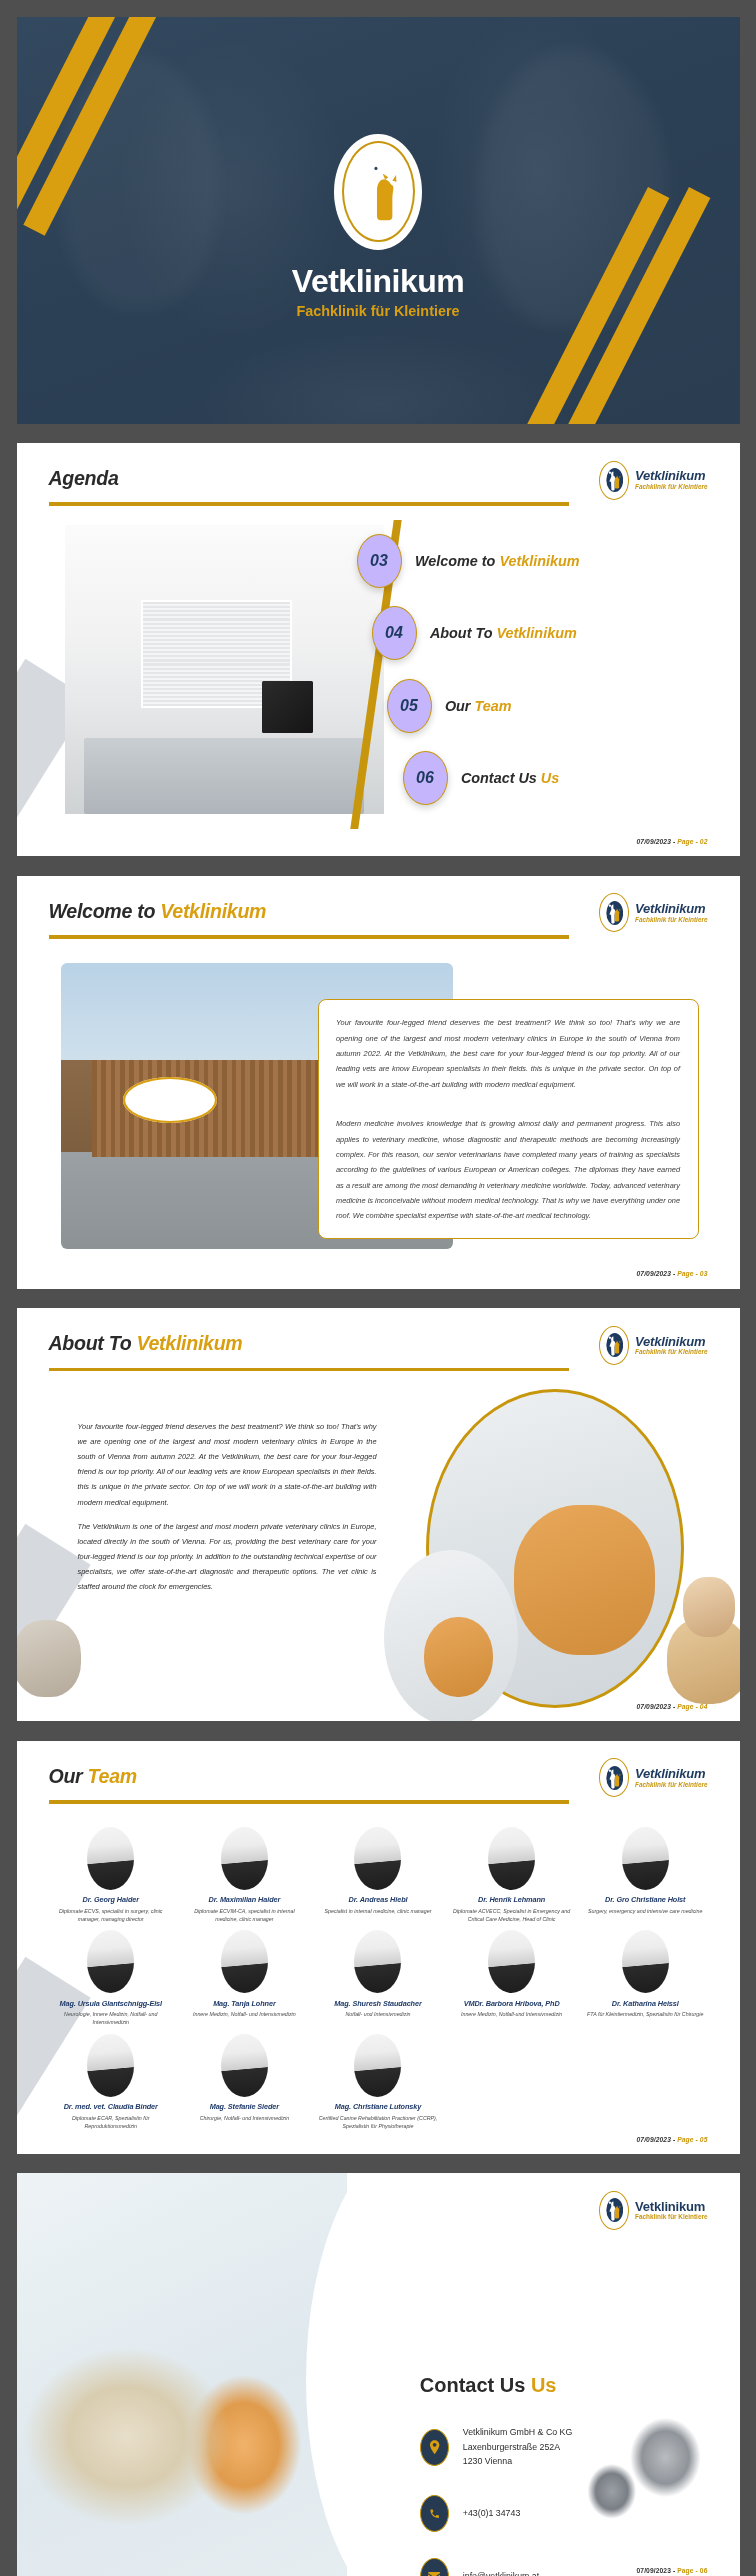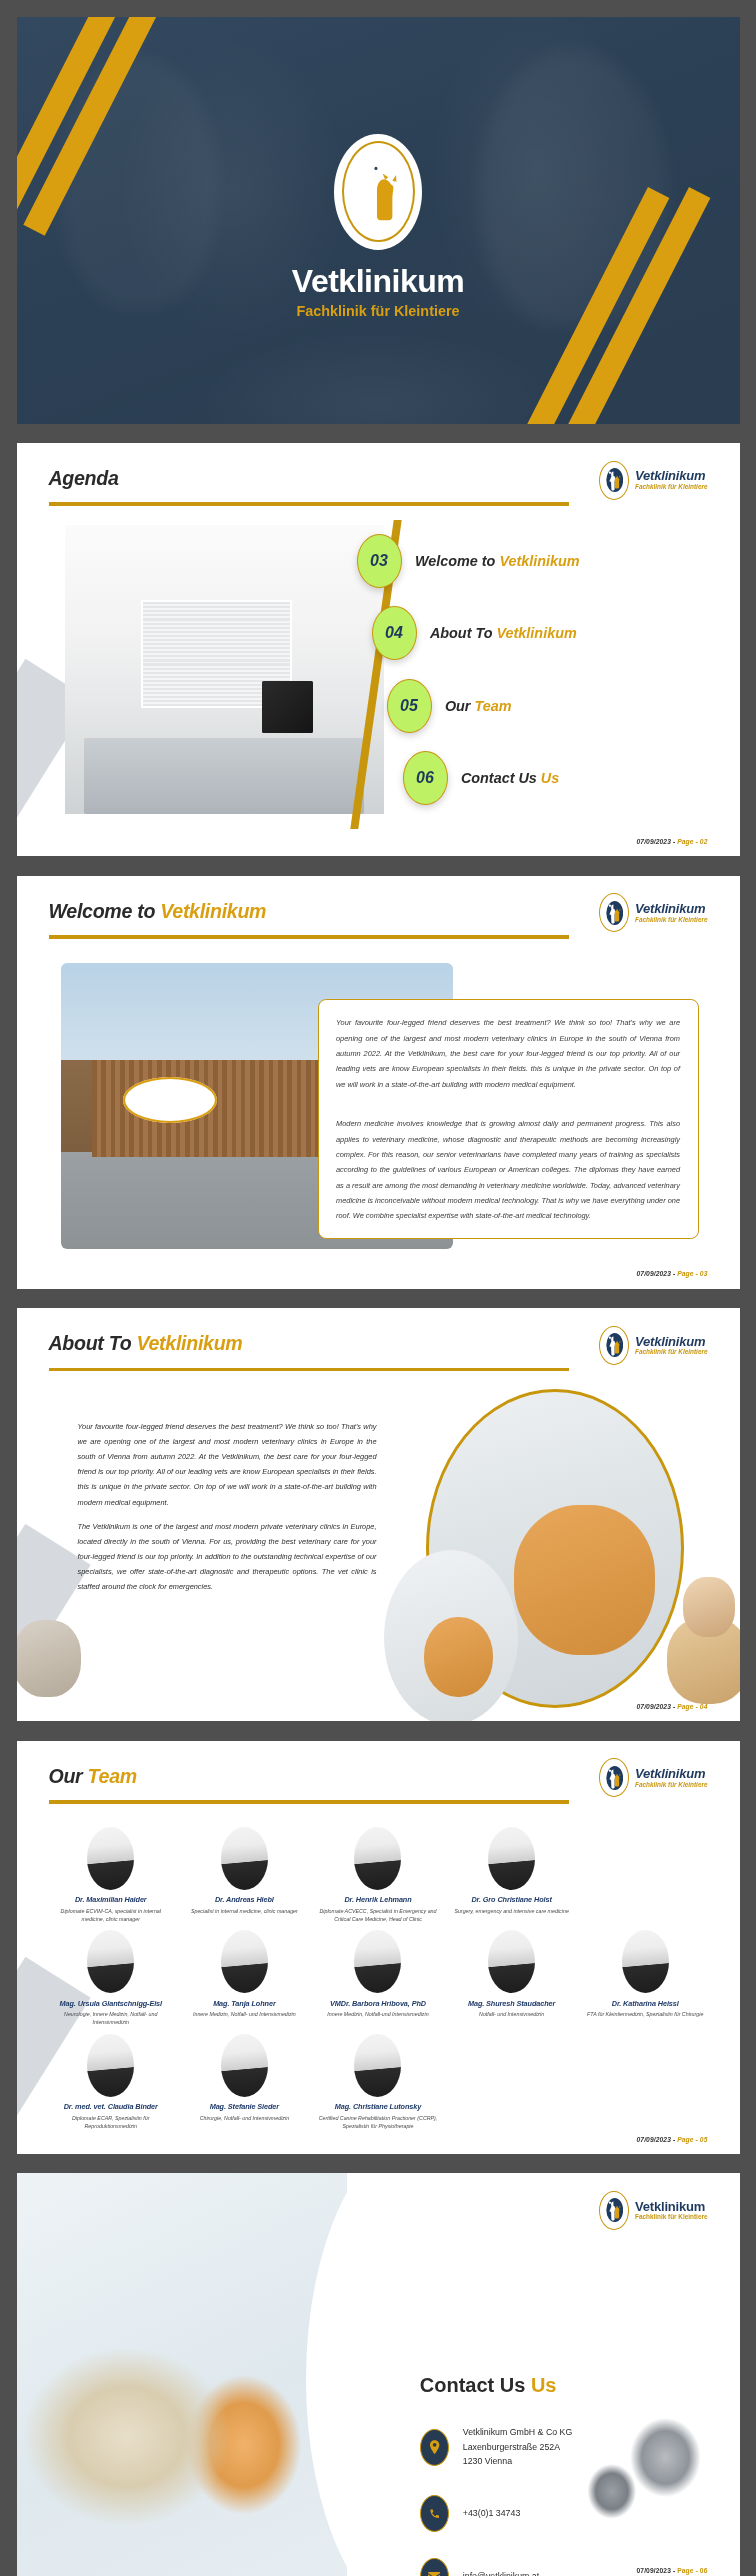--- a/index.html
+++ b/index.html
@@ -186,21 +186,21 @@
     z-index: 2;
   }
   .ag-item {
     position: absolute; left: 340px;
     display: flex; align-items: center; gap: 13.4px;
     z-index: 3;
   }
   .ag-num {
     width: 45px; height: 54px;
     border-radius: 50%;
-    background: #bef264;
+    background: #c4b5fd;
     border: 1.5px solid #c8960c;
     box-shadow: 0 3.1px 7.2px rgba(0,0,0,.18);
     display: flex; align-items: center; justify-content: center;
     font-size: 16px; font-weight: 700; color: #1f3a5f;
     flex: none;
   }
   .ag-label { font-size: 14.4px; font-weight: 700; color: #2b2b2b; white-space: nowrap; }
   .ag-label .accent { color: #d99f10; }
 
   
@@ -541,20 +541,25 @@
           <div class="brand-tag">Fachklinik für Kleintiere</div>
         </div>
       </div>
     </div>
 
     <div class="team-body">
 
       <div class="team-row">
         <div class="team-cell">
           <div class="team-photo"></div>
+          <div class="team-name">Dr. Georg Haider</div>
+          <div class="team-role">Diplomate ECVS, specialist in surgery, clinic manager, managing director</div>
+        </div>
+        <div class="team-cell">
+          <div class="team-photo"></div>
           <div class="team-name">Dr. Maximilian Haider</div>
           <div class="team-role">Diplomate ECVIM-CA, specialist in internal medicine, clinic manager</div>
         </div>
         <div class="team-cell">
           <div class="team-photo"></div>
           <div class="team-name">Dr. Andreas Hiebl</div>
           <div class="team-role">Specialist in internal medicine, clinic manager</div>
         </div>
         <div class="team-cell">
           <div class="team-photo"></div>
@@ -574,27 +579,27 @@
           <div class="team-name">Mag. Ursula Glantschnigg-Eisl</div>
           <div class="team-role">Neurologie, Innere Medizin, Notfall- und Intensivmedizin</div>
         </div>
         <div class="team-cell">
           <div class="team-photo"></div>
           <div class="team-name">Mag. Tanja Lohner</div>
           <div class="team-role">Innere Medizin, Notfall- und Intensivmedizin</div>
         </div>
         <div class="team-cell">
           <div class="team-photo"></div>
+          <div class="team-name">Mag. Shuresh Staudacher</div>
+          <div class="team-role">Notfall- und Intensivmedizin</div>
+        </div>
+        <div class="team-cell">
+          <div class="team-photo"></div>
           <div class="team-name">VMDr. Barbora Hribova, PhD</div>
           <div class="team-role">Innere Medizin, Notfall-und Intensivmedizin</div>
-        </div>
-        <div class="team-cell">
-          <div class="team-photo"></div>
-          <div class="team-name">Mag. Shuresh Staudacher</div>
-          <div class="team-role">Notfall- und Intensivmedizin</div>
         </div>
         <div class="team-cell">
           <div class="team-photo"></div>
           <div class="team-name">Dr. Katharina Heissl</div>
           <div class="team-role">FTA für Kleintiermedizin, Spezialistin für Chirurgie</div>
         </div>
       </div>
 
       <div class="team-row">
         <div class="team-cell">

